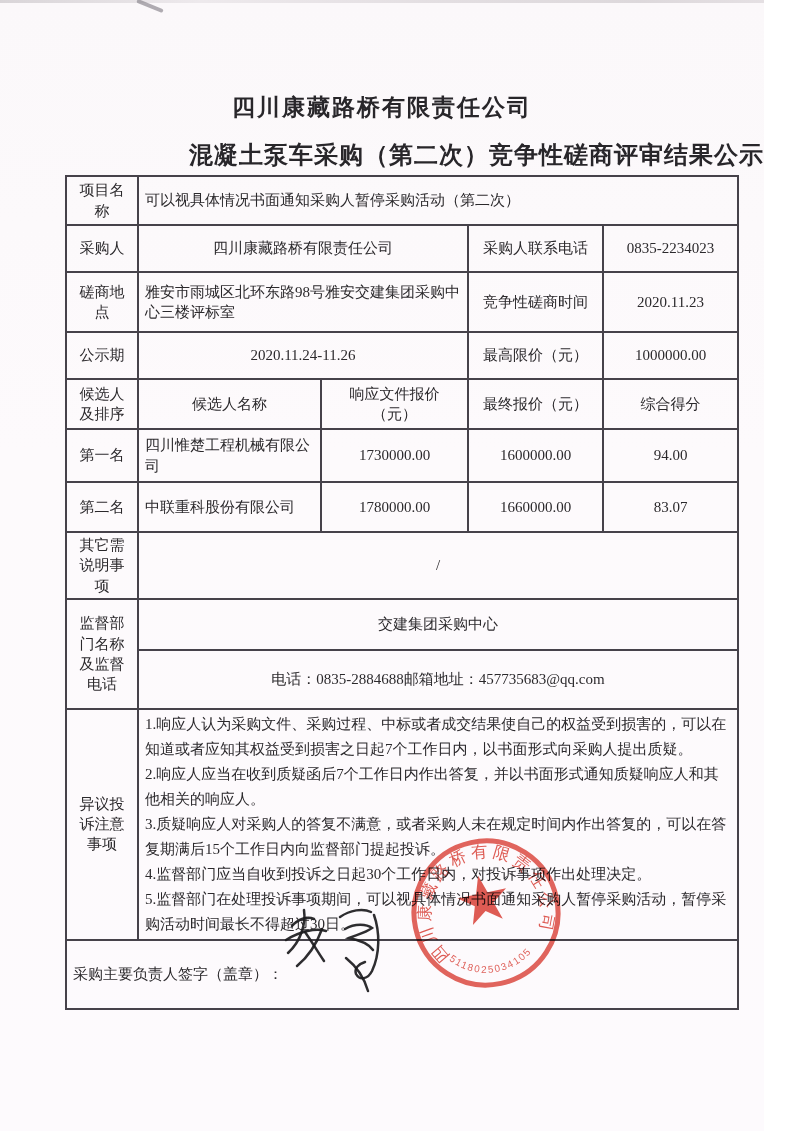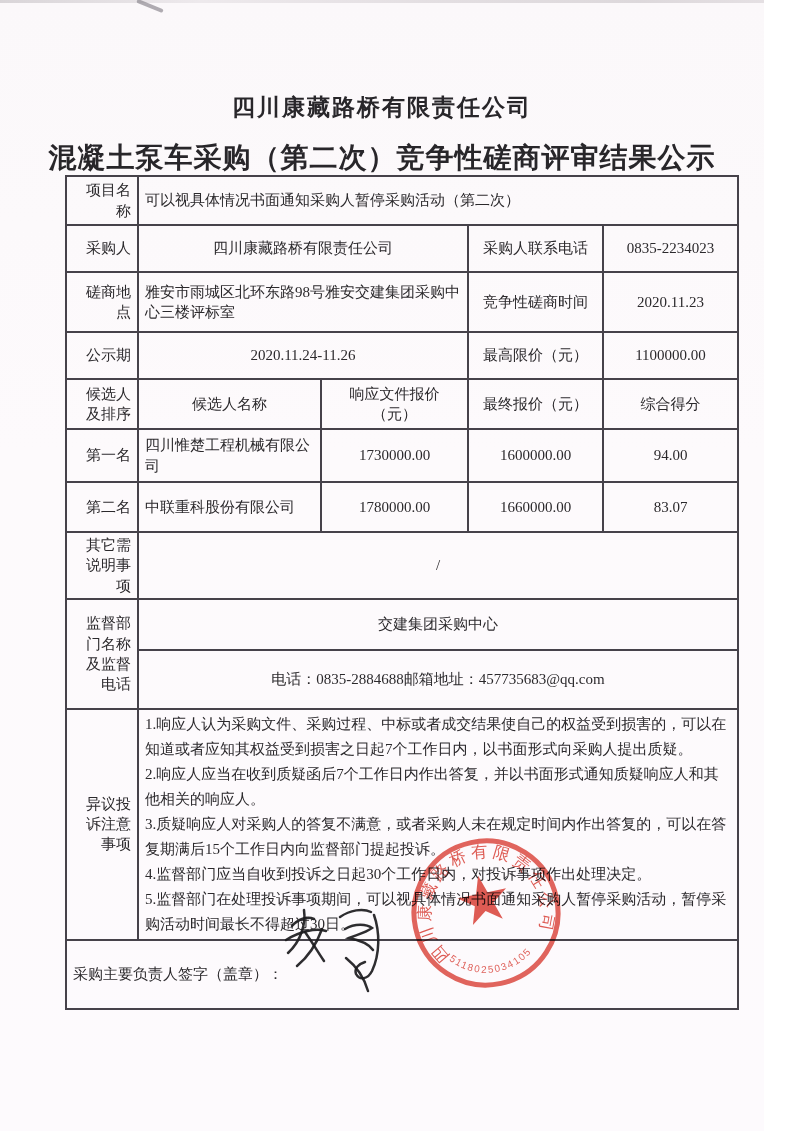--- a/index.html
+++ b/index.html
@@ -14,36 +14,36 @@
     background:linear-gradient(90deg,#bdb8bc,#e2dde1 25%,#cfc9cd 55%,#c4bec2 80%,#d6d0d4);opacity:.55;}
   .scan-mark{position:absolute;top:4px;left:136px;width:28px;height:4px;background:#8e8a92;
     transform:rotate(22deg);border-radius:2px;opacity:.7;}
 
   .doc-title{
     position:absolute;top:92px;left:0;width:100%;text-align:center;
     font-family:"Liberation Sans","DejaVu Sans",sans-serif;
     font-weight:700;font-size:23px;letter-spacing:2px;color:#28262a;
   }
   .doc-subtitle{
-    position:absolute;top:139px;left:0;width:100%;text-align:center;
+    position:absolute;top:139px;left:0;width:100%;text-align:right;
     font-family:"Liberation Sans","DejaVu Sans",sans-serif;
-    font-weight:700;font-size:28px;letter-spacing:1px;color:#28262a;
+    font-weight:700;font-size:24px;letter-spacing:1px;color:#28262a;
   }
 
   table.main{
     position:absolute;left:65px;top:175px;width:672px;
     border-collapse:collapse;table-layout:fixed;
   }
   table.main td{
     border:2px solid #46424a;
     font-size:15px;line-height:1.35;
     padding:2px 6px;vertical-align:middle;
     word-break:break-all;
   }
-  td.lbl{padding:2px 4px 2px 5px;text-align:right;}
+  td.lbl{padding:2px 4px 2px 5px;text-align:center;}
   td.c{text-align:center;}
   td.l{text-align:left;}
   tr.r1{height:49px} tr.r2{height:47px} tr.r3{height:60px} tr.r4{height:47px}
   tr.r5{height:50px} tr.r6{height:53px} tr.r7{height:50px} tr.r8{height:49px}
   tr.r9a{height:51px} tr.r9b{height:59px} tr.r10{height:213px} tr.r11{height:69px}
   td.objection-text{vertical-align:middle;padding:6px 6px;}
   td.objection-text div{line-height:25px;}
   td.sign-cell{vertical-align:middle;padding-left:6px;margin-top:34px;}
   .sign-label{display:inline-block;}
 
@@ -88,21 +88,21 @@
       <tr class="r3">
         <td class="lbl">磋商地点</td>
         <td class="l" colspan="2">雅安市雨城区北环东路98号雅安交建集团采购中心三楼评标室</td>
         <td class="c">竞争性磋商时间</td>
         <td class="c">2020.11.23</td>
       </tr>
       <tr class="r4">
         <td class="lbl">公示期</td>
         <td class="c" colspan="2">2020.11.24-11.26</td>
         <td class="c">最高限价（元）</td>
-        <td class="c">1100000.00</td>
+        <td class="c">1000000.00</td>
       </tr>
       <tr class="r5">
         <td class="lbl">候选人及排序</td>
         <td class="c">候选人名称</td>
         <td class="c">响应文件报价（元）</td>
         <td class="c">最终报价（元）</td>
         <td class="c">综合得分</td>
       </tr>
       <tr class="r6">
         <td class="lbl">第一名</td>

